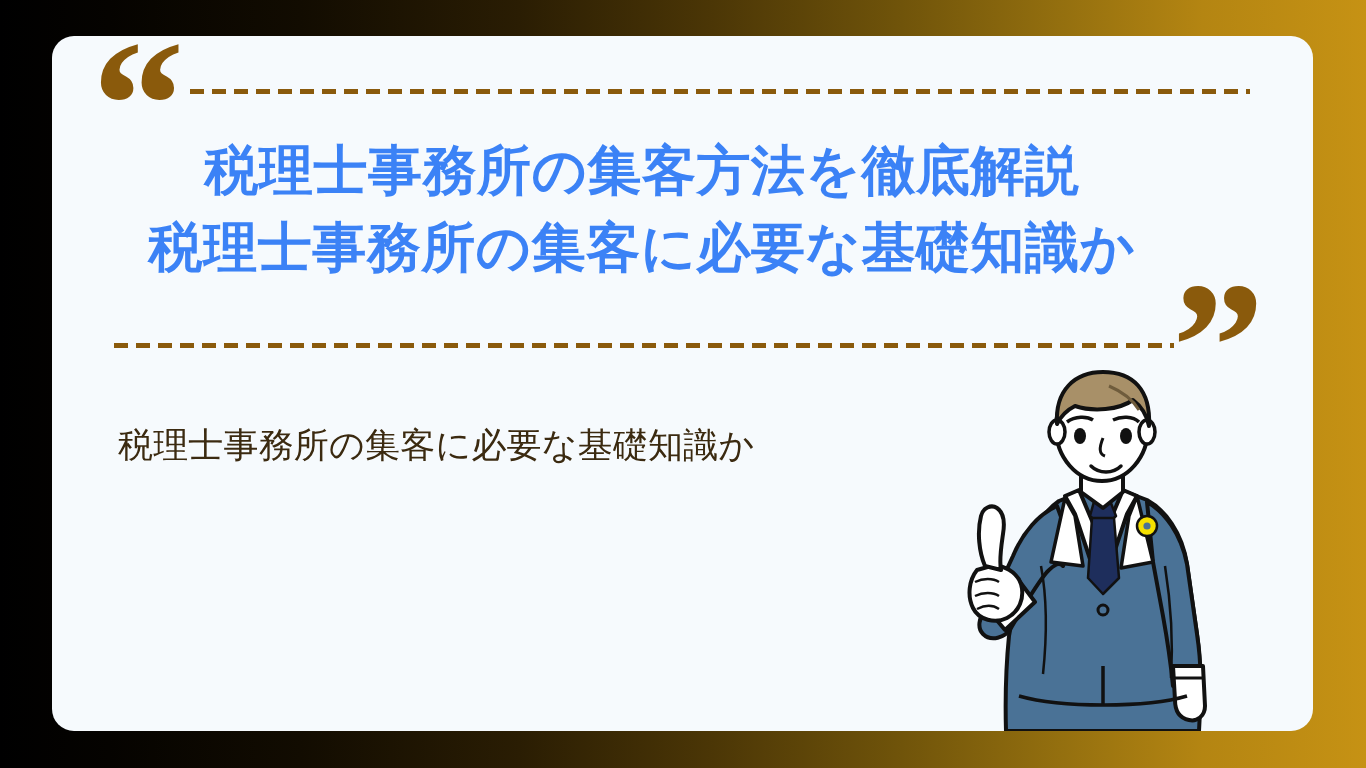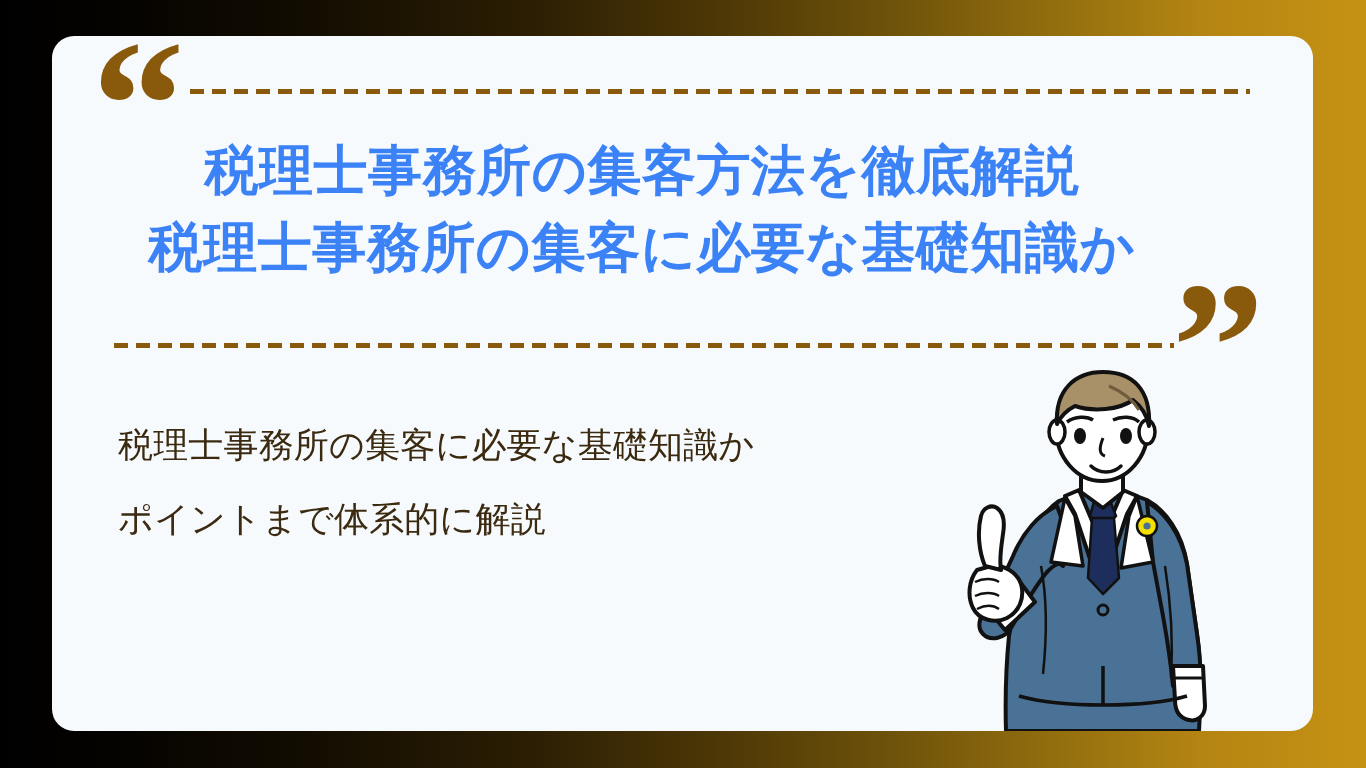--- a/index.html
+++ b/index.html
@@ -144,21 +144,20 @@
 
     <div class="dash-rule dash-bottom"></div>
 
     <h1 class="headline">
       <span class="headline-line">税理士事務所の集客方法を徹底解説</span>
       <span class="headline-line">税理士事務所の集客に必要な基礎知識か</span>
     </h1>
 
     <p class="lead">
       <span class="lead-line">税理士事務所の集客に必要な基礎知識か</span>
-      <span class="lead-line">ポイントまで体系的に解説</span>
     </p>
 
     <div class="illustration">
       <svg viewBox="0 0 300 365" xmlns="http://www.w3.org/2000/svg">
 
         <path d="M108 135
                  C 92 146, 78 168, 72 196
                  L 58 270
                  C 55 300, 54 330, 55 365
                  L 248 365

